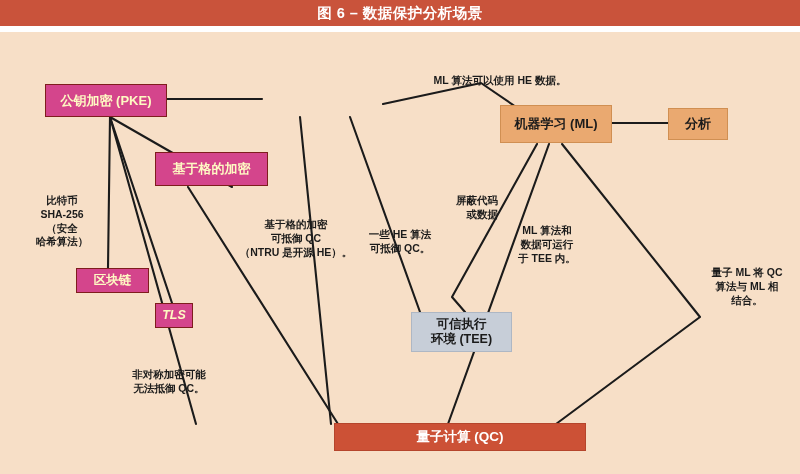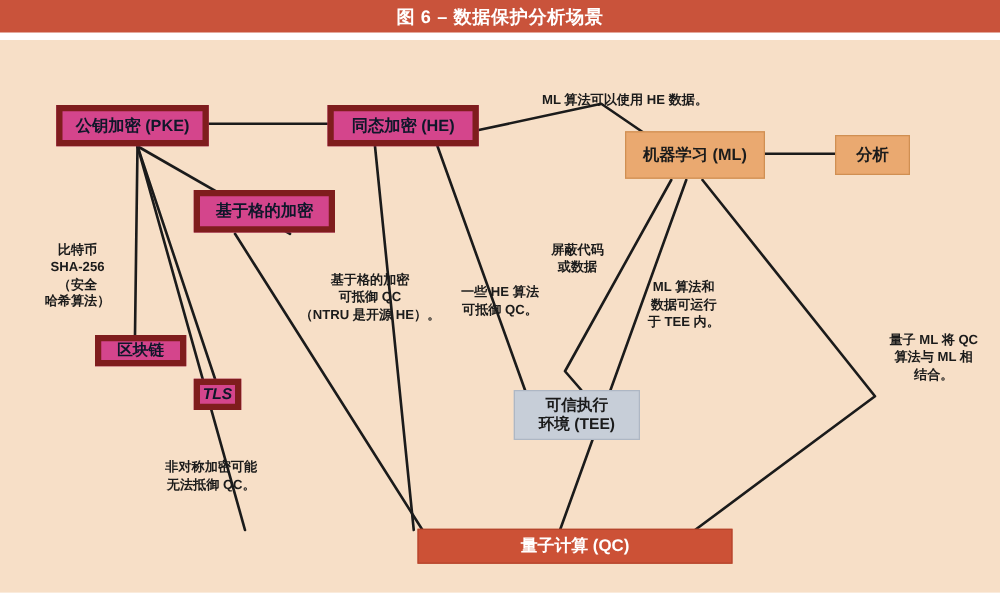--- a/index.html
+++ b/index.html
@@ -30,21 +30,21 @@
   .canvas svg{position:absolute;left:0;top:0;width:800px;height:442px;}
 
   
   .node{
     position:absolute;box-sizing:border-box;
     display:flex;align-items:center;justify-content:center;
     text-align:center;font-weight:bold;line-height:1.18;
     white-space:pre-line;
     z-index:3;
   }
-  .n-pink{background:#d4458c;border:5px solid #7f1d1d;color:#0f172a;text-align:center;}
+  .n-pink{background:#d4458c;border:1px solid #7f1d1d;color:#fef9c3;text-align:center;}
   .n-orange{background:#eaa970;border:1px solid #d08f52;color:#1b1b1b;}
   .n-blue{background:#c7ced8;border:1px solid #aeb7c4;color:#1b1b1b;}
   .n-red{background:#cc5136;border:1px solid #b5452c;color:#ffffff;}
 
   
   .lbl{
     position:absolute;
     font-size:10.5px;font-weight:bold;color:#1b1b1b;
     line-height:1.32;text-align:center;white-space:pre-line;
     z-index:2;
@@ -86,23 +86,20 @@
         <path d="M549,112 L448,392"></path>
 
         <path d="M562,112 L700,285 L556,392"></path>
       </g>
     </svg>
 
     <div class="node n-pink" style="left:45px;top:52px;width:122px;height:33px;font-size:13px;">
       <span>公钥加密 (PKE)</span>
     </div>
 
-    <div class="node n-pink" style="left:262px;top:52px;width:121px;height:33px;font-size:13px;">
-      <span>同态加密 (HE)</span>
-    </div>
 
     <div class="node n-pink" style="left:155px;top:120px;width:113px;height:34px;font-size:13px;">
       <span>基于格的加密</span>
     </div>
 
     <div class="node n-pink" style="left:76px;top:236px;width:73px;height:25px;font-size:12.5px;">
       <span>区块链</span>
     </div>
 
     <div class="node n-pink" style="left:155px;top:271px;width:38px;height:25px;font-size:12.5px;font-style:italic;">
@@ -141,21 +138,21 @@
       <span>基于格的加密
 可抵御 QC
 （NTRU 是开源 HE）。</span>
     </div>
 
     <div class="lbl" style="left:359px;top:182px;width:82px;">
       <span>一些 HE 算法
 可抵御 QC。</span>
     </div>
 
-    <div class="lbl" style="left:426px;top:148px;width:72px;">
+    <div class="lbl" style="left:426px;top:148px;width:72px;text-align:right;">
       <span>屏蔽代码
 或数据</span>
     </div>
 
     <div class="lbl" style="left:507px;top:178px;width:80px;">
       <span>ML 算法和
 数据可运行
 于 TEE 内。</span>
     </div>
 

